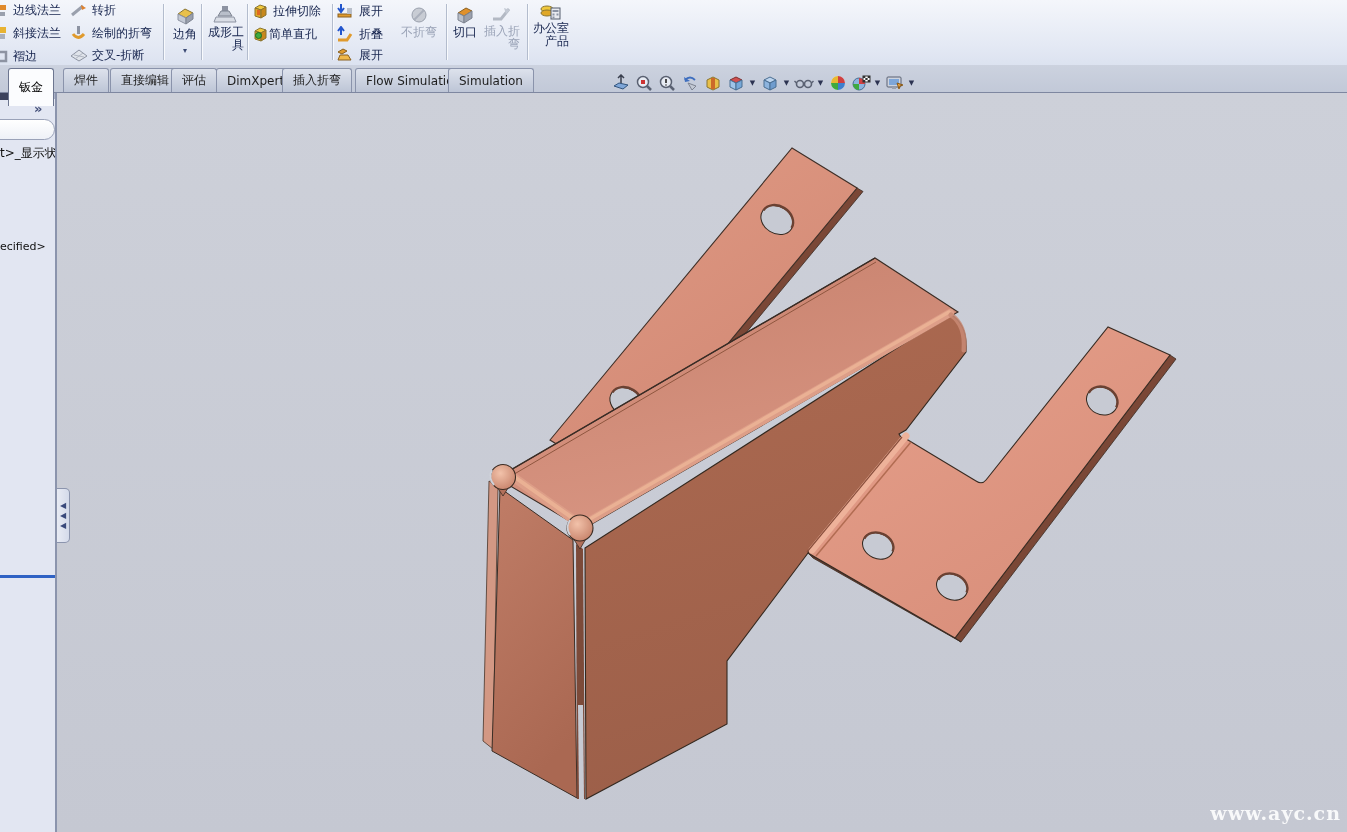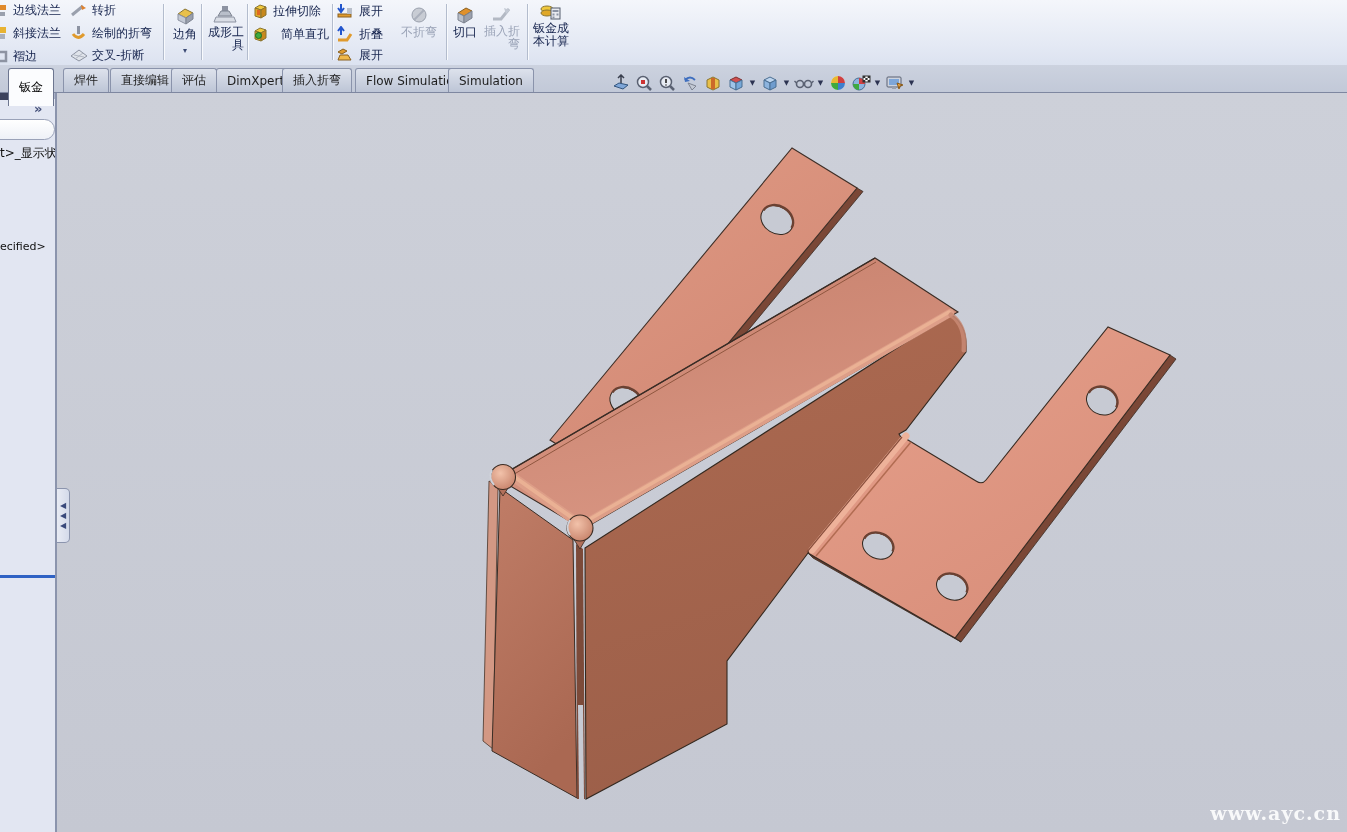--- a/index.html
+++ b/index.html
@@ -153,21 +153,21 @@
         </svg>
       <span class="cmdlabel" style="margin-left:4px">拉伸切除</span>
     </div>
     <div class="cmditem" style="left:252px;top:26px">
       <svg width="17" height="17">
           <path d="M3,5 L8,2 L14,4 L9,7 Z" fill="#f0c83c" stroke="#8a7430"></path>
           <path d="M3,5 L9,7 L9,15 L3,13 Z" fill="#e0a828" stroke="#8a7430"></path>
           <path d="M9,7 L14,4 L14,12 L9,15 Z" fill="#c8881c" stroke="#8a7430"></path>
           <circle cx="6.5" cy="9.5" r="3" fill="#3faa3f" stroke="#1e6e1e"></circle>
         </svg>
-      <span class="cmdlabel" style="margin-left:12px">简单直孔</span>
+      <span class="cmdlabel" style="margin-left:0">简单直孔</span>
     </div>
 
     <div class="vsep" style="left:332px"></div>
 
     <div class="cmditem" style="left:336px;top:3px">
       <svg width="18" height="16">
           <path d="M5,1 v7 M2,5 l3,4 3,-4" stroke="#2255cc" stroke-width="2" fill="none"></path>
           <rect x="2" y="11" width="13" height="3" fill="#e09a2c" stroke="#8a6020"></rect>
           <rect x="11" y="5" width="5" height="6" fill="#b9bfca"></rect>
         </svg>
@@ -219,21 +219,21 @@
     <div class="cmditem big" style="left:530px;top:2px;width:40px">
       <svg width="22" height="20">
           <ellipse cx="8" cy="7" rx="6" ry="3" fill="#f0c83c" stroke="#8a7430"></ellipse>
           <ellipse cx="8" cy="11" rx="6" ry="3" fill="#e0a828" stroke="#8a7430"></ellipse>
           <rect x="12" y="6" width="9" height="11" fill="#e8eaf0" stroke="#555c6c"></rect>
           <rect x="13.5" y="8" width="6" height="2" fill="#8b93a4"></rect>
           <rect x="13.5" y="11.5" width="2" height="2" fill="#8b93a4"></rect>
           <rect x="17.5" y="11.5" width="2" height="2" fill="#8b93a4"></rect>
           <rect x="13.5" y="14.5" width="2" height="2" fill="#8b93a4"></rect>
         </svg>
-      <span class="cmdlabel" style="width:38px">钣金成本计算</span>
+      <span class="cmdlabel" style="width:38px">办公室产品</span>
     </div>
   </div>
 
   <div id="tabrow">
     <div class="tab active" style="left:8px">
         <span>钣金</span>
       </div>
     <div class="tab" style="left:63px">
         <span>焊件</span>
       </div>

